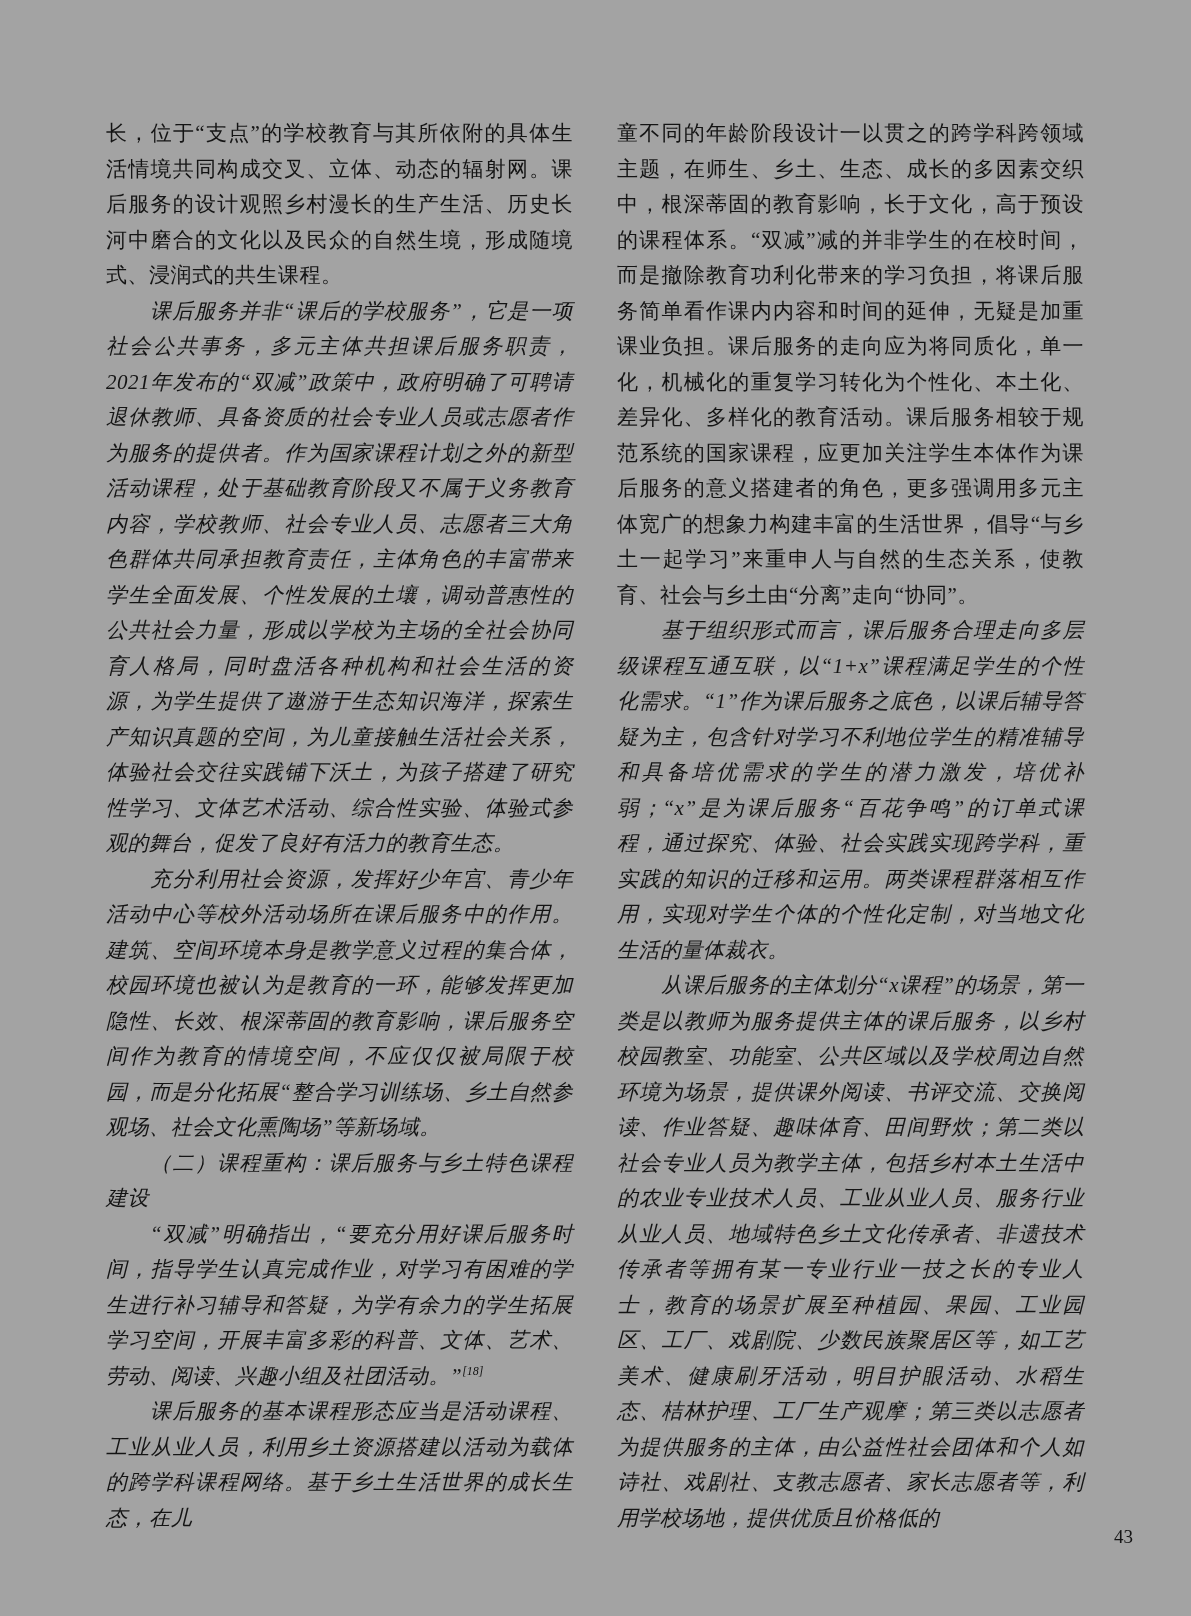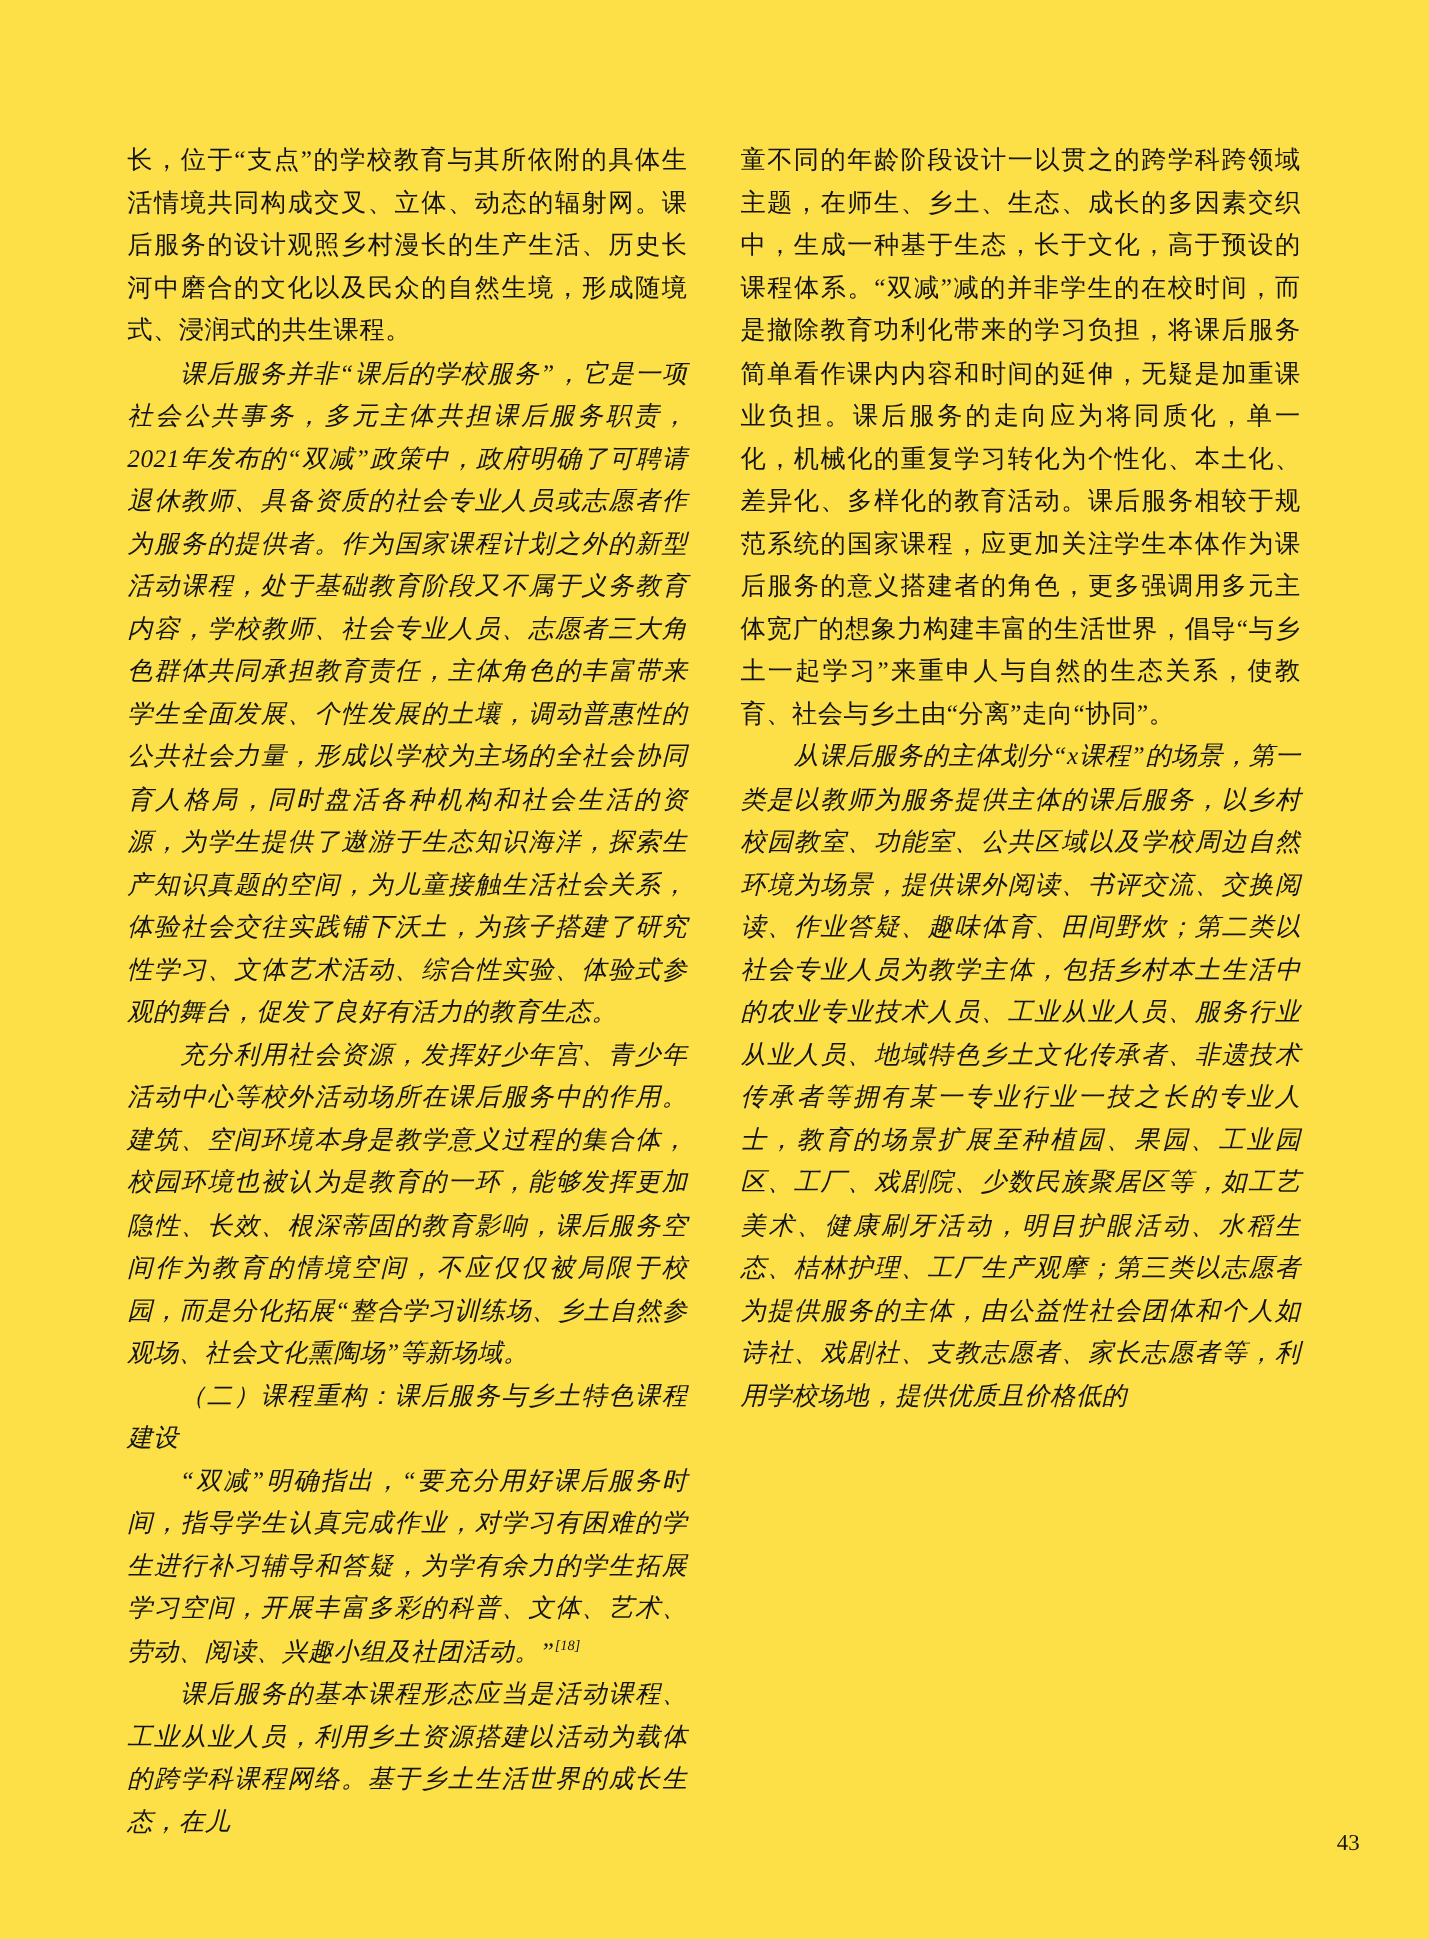--- a/index.html
+++ b/index.html
@@ -4,21 +4,21 @@
 <style>
   html, body {
     margin: 0;
     padding: 0;
     background: #ffffff;
   }
   .page {
     position: relative;
     width: 1191px;
     height: 1616px;
-    background: #fde047;
+    background: #a3a3a3;
     font-family: "Liberation Serif", "DejaVu Serif", serif;
     color: #141414;
     overflow: hidden;
   }
   .content {
     position: absolute;
     left: 106px;
     top: 116px;
     width: 978px;
     display: flex;
@@ -68,20 +68,21 @@
       <p class="para indent">课后服务并非“课后的学校服务”，它是一项社会公共事务，多元主体共担课后服务职责，2021年发布的“双减”政策中，政府明确了可聘请退休教师、具备资质的社会专业人员或志愿者作为服务的提供者。作为国家课程计划之外的新型活动课程，处于基础教育阶段又不属于义务教育内容，学校教师、社会专业人员、志愿者三大角色群体共同承担教育责任，主体角色的丰富带来学生全面发展、个性发展的土壤，调动普惠性的公共社会力量，形成以学校为主场的全社会协同育人格局，同时盘活各种机构和社会生活的资源，为学生提供了遨游于生态知识海洋，探索生产知识真题的空间，为儿童接触生活社会关系，体验社会交往实践铺下沃土，为孩子搭建了研究性学习、文体艺术活动、综合性实验、体验式参观的舞台，促发了良好有活力的教育生态。</p>
       <p class="para indent">充分利用社会资源，发挥好少年宫、青少年活动中心等校外活动场所在课后服务中的作用。建筑、空间环境本身是教学意义过程的集合体，校园环境也被认为是教育的一环，能够发挥更加隐性、长效、根深蒂固的教育影响，课后服务空间作为教育的情境空间，不应仅仅被局限于校园，而是分化拓展“整合学习训练场、乡土自然参观场、社会文化熏陶场”等新场域。</p>
       <p class="para indent">（二）课程重构：课后服务与乡土特色课程建设</p>
       <p class="para indent">
         <span>“双减”明确指出，“要充分用好课后服务时间，指导学生认真完成作业，对学习有困难的学生进行补习辅导和答疑，为学有余力的学生拓展学习空间，开展丰富多彩的科普、文体、艺术、劳动、阅读、兴趣小组及社团活动。”</span><sup class="ref">[18]</sup>
       </p>
       <p class="para indent">课后服务的基本课程形态应当是活动课程、工业从业人员，利用乡土资源搭建以活动为载体的跨学科课程网络。基于乡土生活世界的成长生态，在儿</p>
     </div>
 
     <div class="col">
-      <p class="para cont">童不同的年龄阶段设计一以贯之的跨学科跨领域主题，在师生、乡土、生态、成长的多因素交织中，生成一种基于生态，长于文化，高于预设的课程体系。“双减”减的并非学生的在校时间，而是撤除教育功利化带来的学习负担，将课后服务简单看作课内内容和时间的延伸，无疑是加重课业负担。课后服务的走向应为将同质化，单一化，机械化的重复学习转化为个性化、本土化、差异化、多样化的教育活动。课后服务相较于规范系统的国家课程，应更加关注学生本体作为课后服务的意义搭建者的角色，更多强调用多元主体宽广的想象力构建丰富的生活世界，倡导“与乡土一起学习”来重申人与自然的生态关系，使教育、社会与乡土由“分离”走向“协同”。</p>
+      <p class="para cont">童不同的年龄阶段设计一以贯之的跨学科跨领域主题，在师生、乡土、生态、成长的多因素交织中，根深蒂固的教育影响，长于文化，高于预设的课程体系。“双减”减的并非学生的在校时间，而是撤除教育功利化带来的学习负担，将课后服务简单看作课内内容和时间的延伸，无疑是加重课业负担。课后服务的走向应为将同质化，单一化，机械化的重复学习转化为个性化、本土化、差异化、多样化的教育活动。课后服务相较于规范系统的国家课程，应更加关注学生本体作为课后服务的意义搭建者的角色，更多强调用多元主体宽广的想象力构建丰富的生活世界，倡导“与乡土一起学习”来重申人与自然的生态关系，使教育、社会与乡土由“分离”走向“协同”。</p>
+      <p class="para indent">基于组织形式而言，课后服务合理走向多层级课程互通互联，以“1+x”课程满足学生的个性化需求。“1”作为课后服务之底色，以课后辅导答疑为主，包含针对学习不利地位学生的精准辅导和具备培优需求的学生的潜力激发，培优补弱；“x”是为课后服务“百花争鸣”的订单式课程，通过探究、体验、社会实践实现跨学科，重实践的知识的迁移和运用。两类课程群落相互作用，实现对学生个体的个性化定制，对当地文化生活的量体裁衣。</p>
       <p class="para indent">从课后服务的主体划分“x课程”的场景，第一类是以教师为服务提供主体的课后服务，以乡村校园教室、功能室、公共区域以及学校周边自然环境为场景，提供课外阅读、书评交流、交换阅读、作业答疑、趣味体育、田间野炊；第二类以社会专业人员为教学主体，包括乡村本土生活中的农业专业技术人员、工业从业人员、服务行业从业人员、地域特色乡土文化传承者、非遗技术传承者等拥有某一专业行业一技之长的专业人士，教育的场景扩展至种植园、果园、工业园区、工厂、戏剧院、少数民族聚居区等，如工艺美术、健康刷牙活动，明目护眼活动、水稻生态、桔林护理、工厂生产观摩；第三类以志愿者为提供服务的主体，由公益性社会团体和个人如诗社、戏剧社、支教志愿者、家长志愿者等，利用学校场地，提供优质且价格低的</p>
     </div>
 
   </div>
 
   <div class="page-number">43</div>
 </div>
 
 </body></html>

